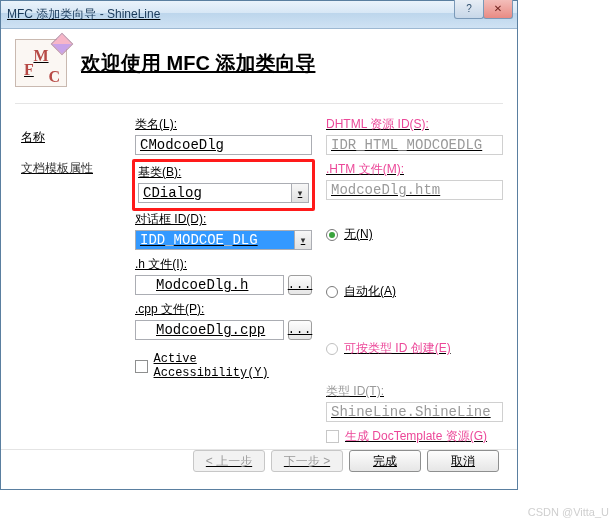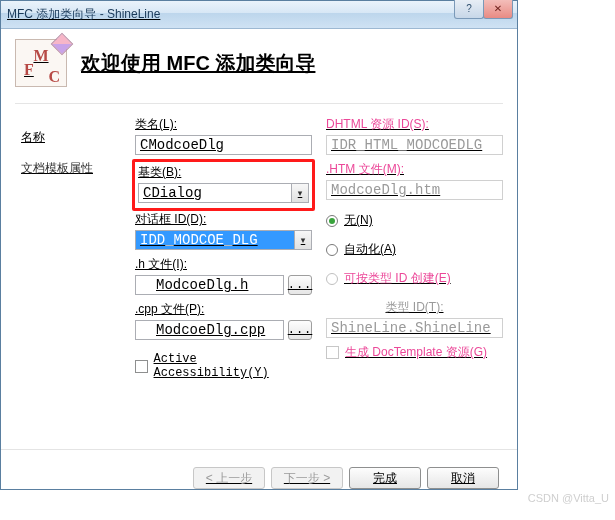--- a/index.html
+++ b/index.html
@@ -137,46 +137,46 @@
     width:24px; height:20px;
     border:1px solid #9e9e9e;
     border-radius:3px;
     background:linear-gradient(#fdfdfd,#e6e6e6);
     display:flex; align-items:center; justify-content:center;
     font-family:"Courier New",monospace;
     letter-spacing:1px;
   }
   .chk { display:flex; align-items:center; gap:6px; margin-top:6px; font-family:"Courier New",monospace;}
   .chk .box { width:13px; height:13px; border:1px solid #8e8f8f; background:#fff;}
-  .radio-row { display:flex; align-items:center; gap:6px; margin:6px 0; }
+  .radio-row { display:flex; align-items:center; gap:6px; margin:20px 0; }
   .radio {
     width:12px; height:12px; border:1px solid #7a7a7a; border-radius:50%; background:#fff;
     display:flex; align-items:center; justify-content:center;
   }
   .radio.checked::after{content:""; width:6px; height:6px; background:#39a33c; border-radius:50%;}
   .radio.disabled { border-color:#c0c0c0; }
   .group-title { color:#000; margin:6px 0 2px 0;}
-  .group-title.disabled{color:#9a9a9a;text-align:center;}
+  .group-title.disabled{color:#9a9a9a;}
   .footer {
     height: 40px;
     border-top:1px solid #e4e4e4;
-    display:flex; justify-content:flex-end; align-items:flex-end;
+    display:flex; justify-content:flex-end; align-items:flex-start;
     padding: 0 18px; gap:6px;
     background:#fff;
   }
   .btn {
     min-width:72px; height:22px;
     border:1px solid #8e8f8f; border-radius:3px;
     background:linear-gradient(#fdfdfd,#e6e6e6);
     display:flex; align-items:center; justify-content:center;
     padding:0 10px;
   }
   .btn.disabled { color:#9a9a9a; border-color:#c7c7c7; background:#f2f2f2;}
   .watermark {
-    position:absolute; right:6px; bottom:16px;
+    position:absolute; right:6px; bottom:2px;
     color:#cfcfcf; font-size:11px; font-family:Tahoma,sans-serif;
     pointer-events:none;
   }
   .root { position:relative; width:615px; height:520px;}
 </style>
 </head>
 <body>
 <div class="root">
 
 <div class="window">

